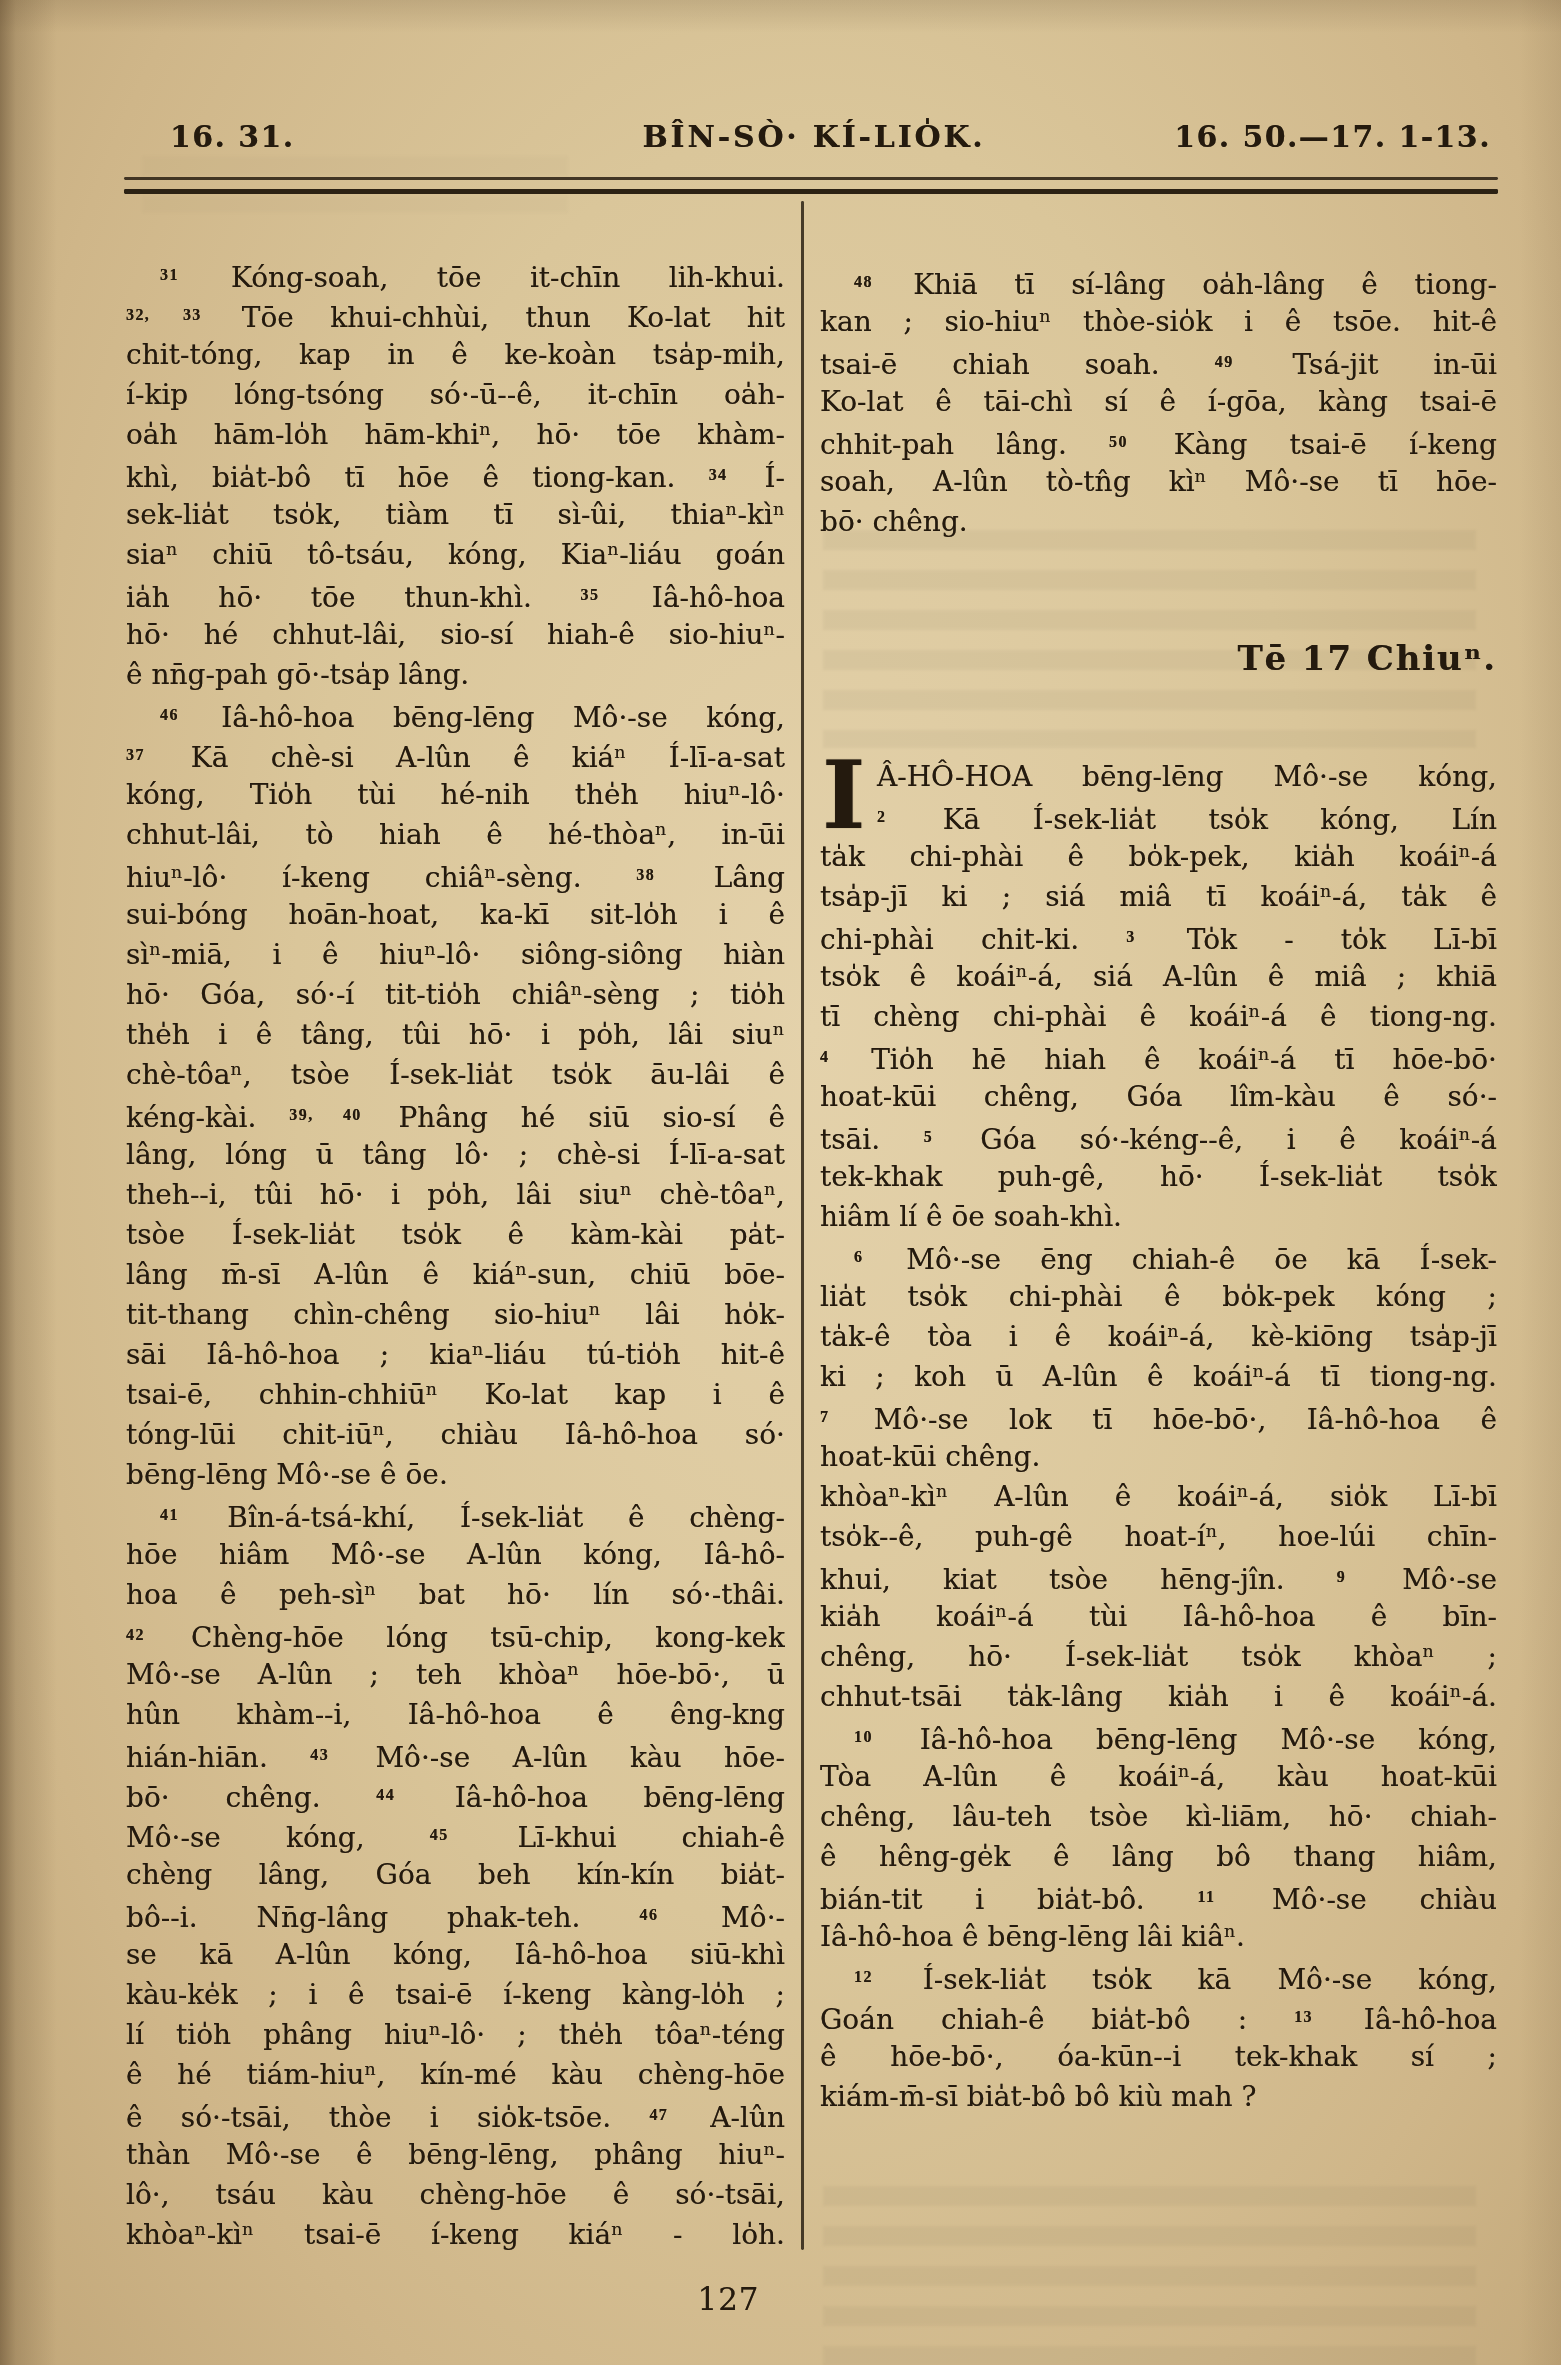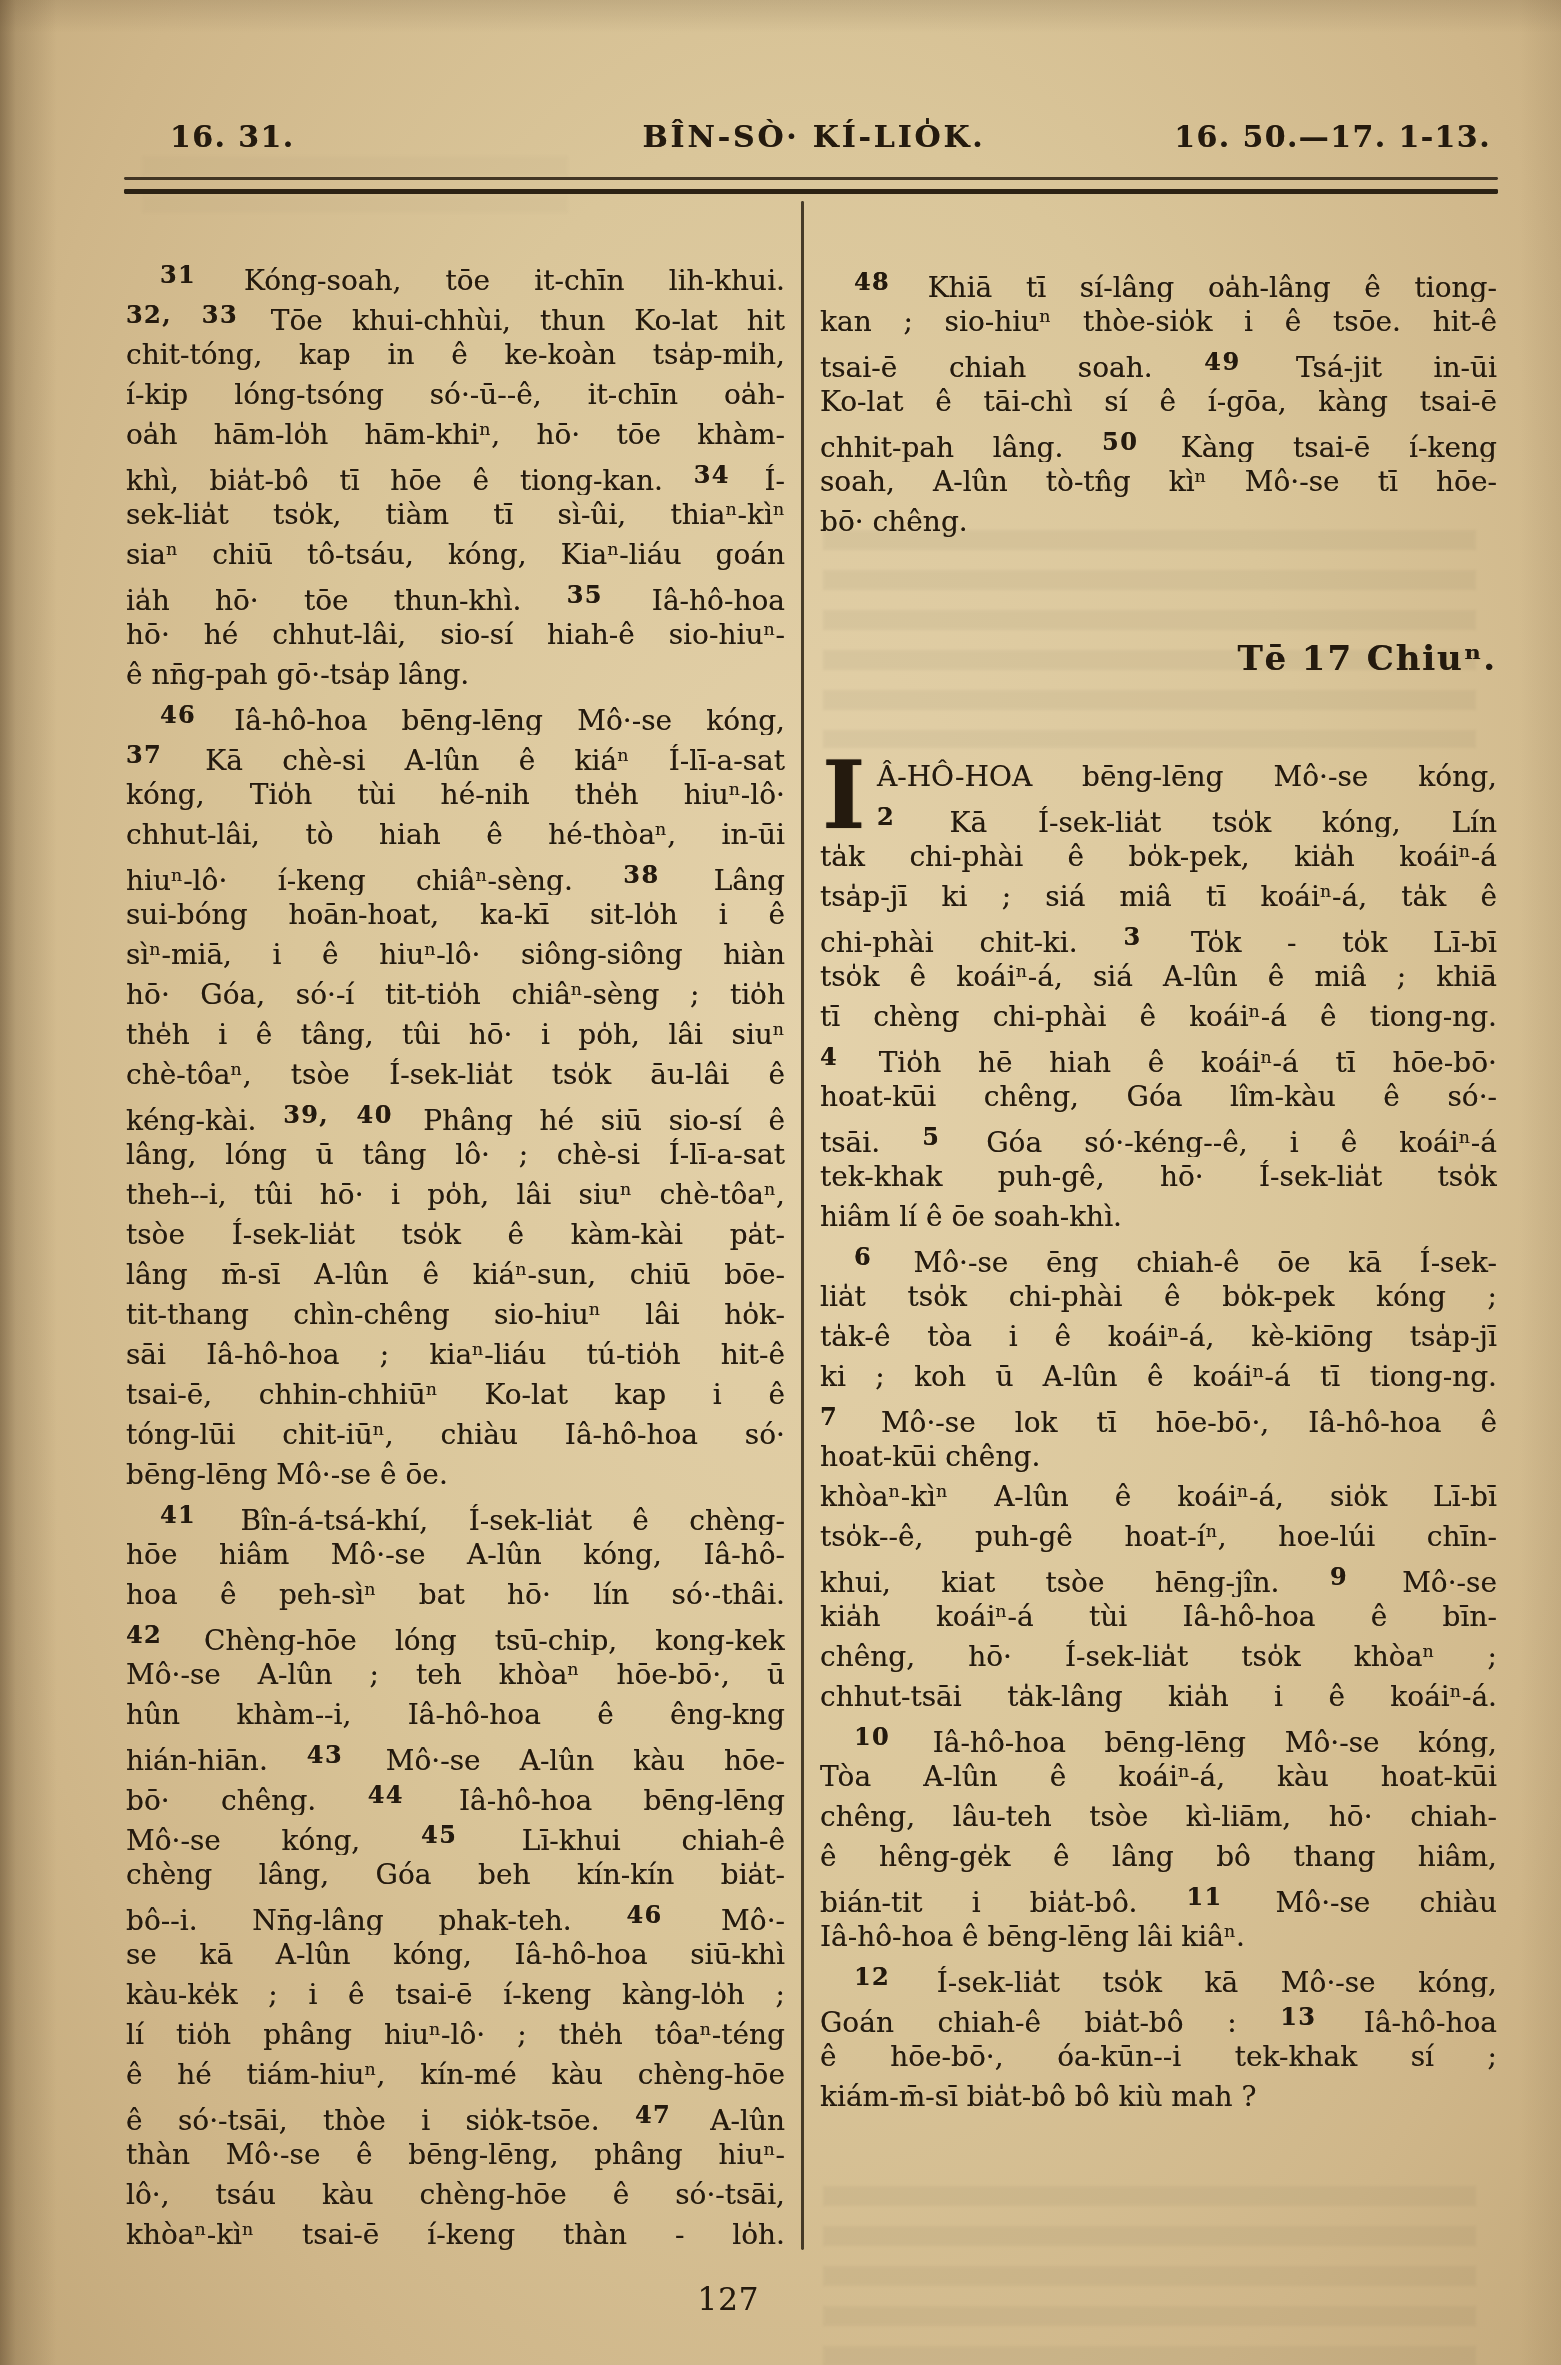--- a/index.html
+++ b/index.html
@@ -35,21 +35,21 @@
   .col-right-b{left:820px;top:757px;width:677px;}
   .line{
     height:40px;line-height:40px;overflow:hidden;
     text-align:justify;text-align-last:justify;
     text-shadow:0 0 0.5px rgba(36,26,14,.55);
     white-space:normal;
   }
   .line.flush{text-align:left;text-align-last:left;}
   .line.indent{text-indent:34px;}
   .line.dc-pad{padding-left:57px;}
-  .vnum{font-weight:bold;font-size:24px;letter-spacing:1.4px;vertical-align:7px;margin-right:3.8px;text-shadow:0 0 0.5px rgba(36,26,14,.75);}
+  .vnum{font-weight:bold;font-size:16px;letter-spacing:1.4px;vertical-align:7px;margin-right:3.8px;text-shadow:0 0 0.5px rgba(36,26,14,.75);font-family:Liberation Serif, serif;}
   .chapter-heading{
     position:absolute;left:820px;top:638px;width:677px;
     text-align:right;font-weight:bold;font-size:34px;letter-spacing:1.9px;
     text-shadow:0 0 0.5px rgba(36,26,14,.7);
   }
   .dropcap-wrap{position:relative;}
   .dropcap{
     position:absolute;left:1.9px;top:0.9px;
     font-size:93px;line-height:76px;font-weight:bold;
     text-shadow:0 0 0.9px rgba(36,26,14,.6);
@@ -128,21 +128,21 @@
       <div class="line">Mô·-se kóng, <span class="vnum">45</span> Lī-khui chiah-ê</div>
       <div class="line">chèng lâng, Góa beh kín-kín bia̍t-</div>
       <div class="line">bô--i. Nn̄g-lâng phak-teh. <span class="vnum">46</span> Mô·-</div>
       <div class="line">se kā A-lûn kóng, Iâ-hô-hoa siū-khì</div>
       <div class="line">kàu-ke̍k ; i ê tsai-ē í-keng kàng-lo̍h ;</div>
       <div class="line">lí tio̍h phâng hiuⁿ-lô· ; the̍h tôaⁿ-téng</div>
       <div class="line">ê hé tiám-hiuⁿ, kín-mé kàu chèng-hōe</div>
       <div class="line">ê só·-tsāi, thòe i sio̍k-tsōe. <span class="vnum">47</span> A-lûn</div>
       <div class="line">thàn Mô·-se ê bēng-lēng, phâng hiuⁿ-</div>
       <div class="line">lô·, tsáu kàu chèng-hōe ê só·-tsāi,</div>
-      <div class="line">khòaⁿ-kìⁿ tsai-ē í-keng thàn - lo̍h.</div>
+      <div class="line">khòaⁿ-kìⁿ tsai-ē í-keng kiáⁿ - lo̍h.</div>
     </div>
 
   <div class="column col-right-a" id="col-right-a">
       <div class="line indent"><span class="vnum">48</span> Khiā tī sí-lâng oa̍h-lâng ê tiong-</div>
       <div class="line">kan ; sio-hiuⁿ thòe-sio̍k i ê tsōe. hit-ê</div>
       <div class="line">tsai-ē chiah soah. <span class="vnum">49</span> Tsá-jit in-ūi</div>
       <div class="line">Ko-lat ê tāi-chì sí ê í-gōa, kàng tsai-ē</div>
       <div class="line">chhit-pah lâng. <span class="vnum">50</span> Kàng tsai-ē í-keng</div>
       <div class="line">soah, A-lûn tò-tn̂g kìⁿ Mô·-se tī hōe-</div>
       <div class="line flush">bō· chêng.</div>

